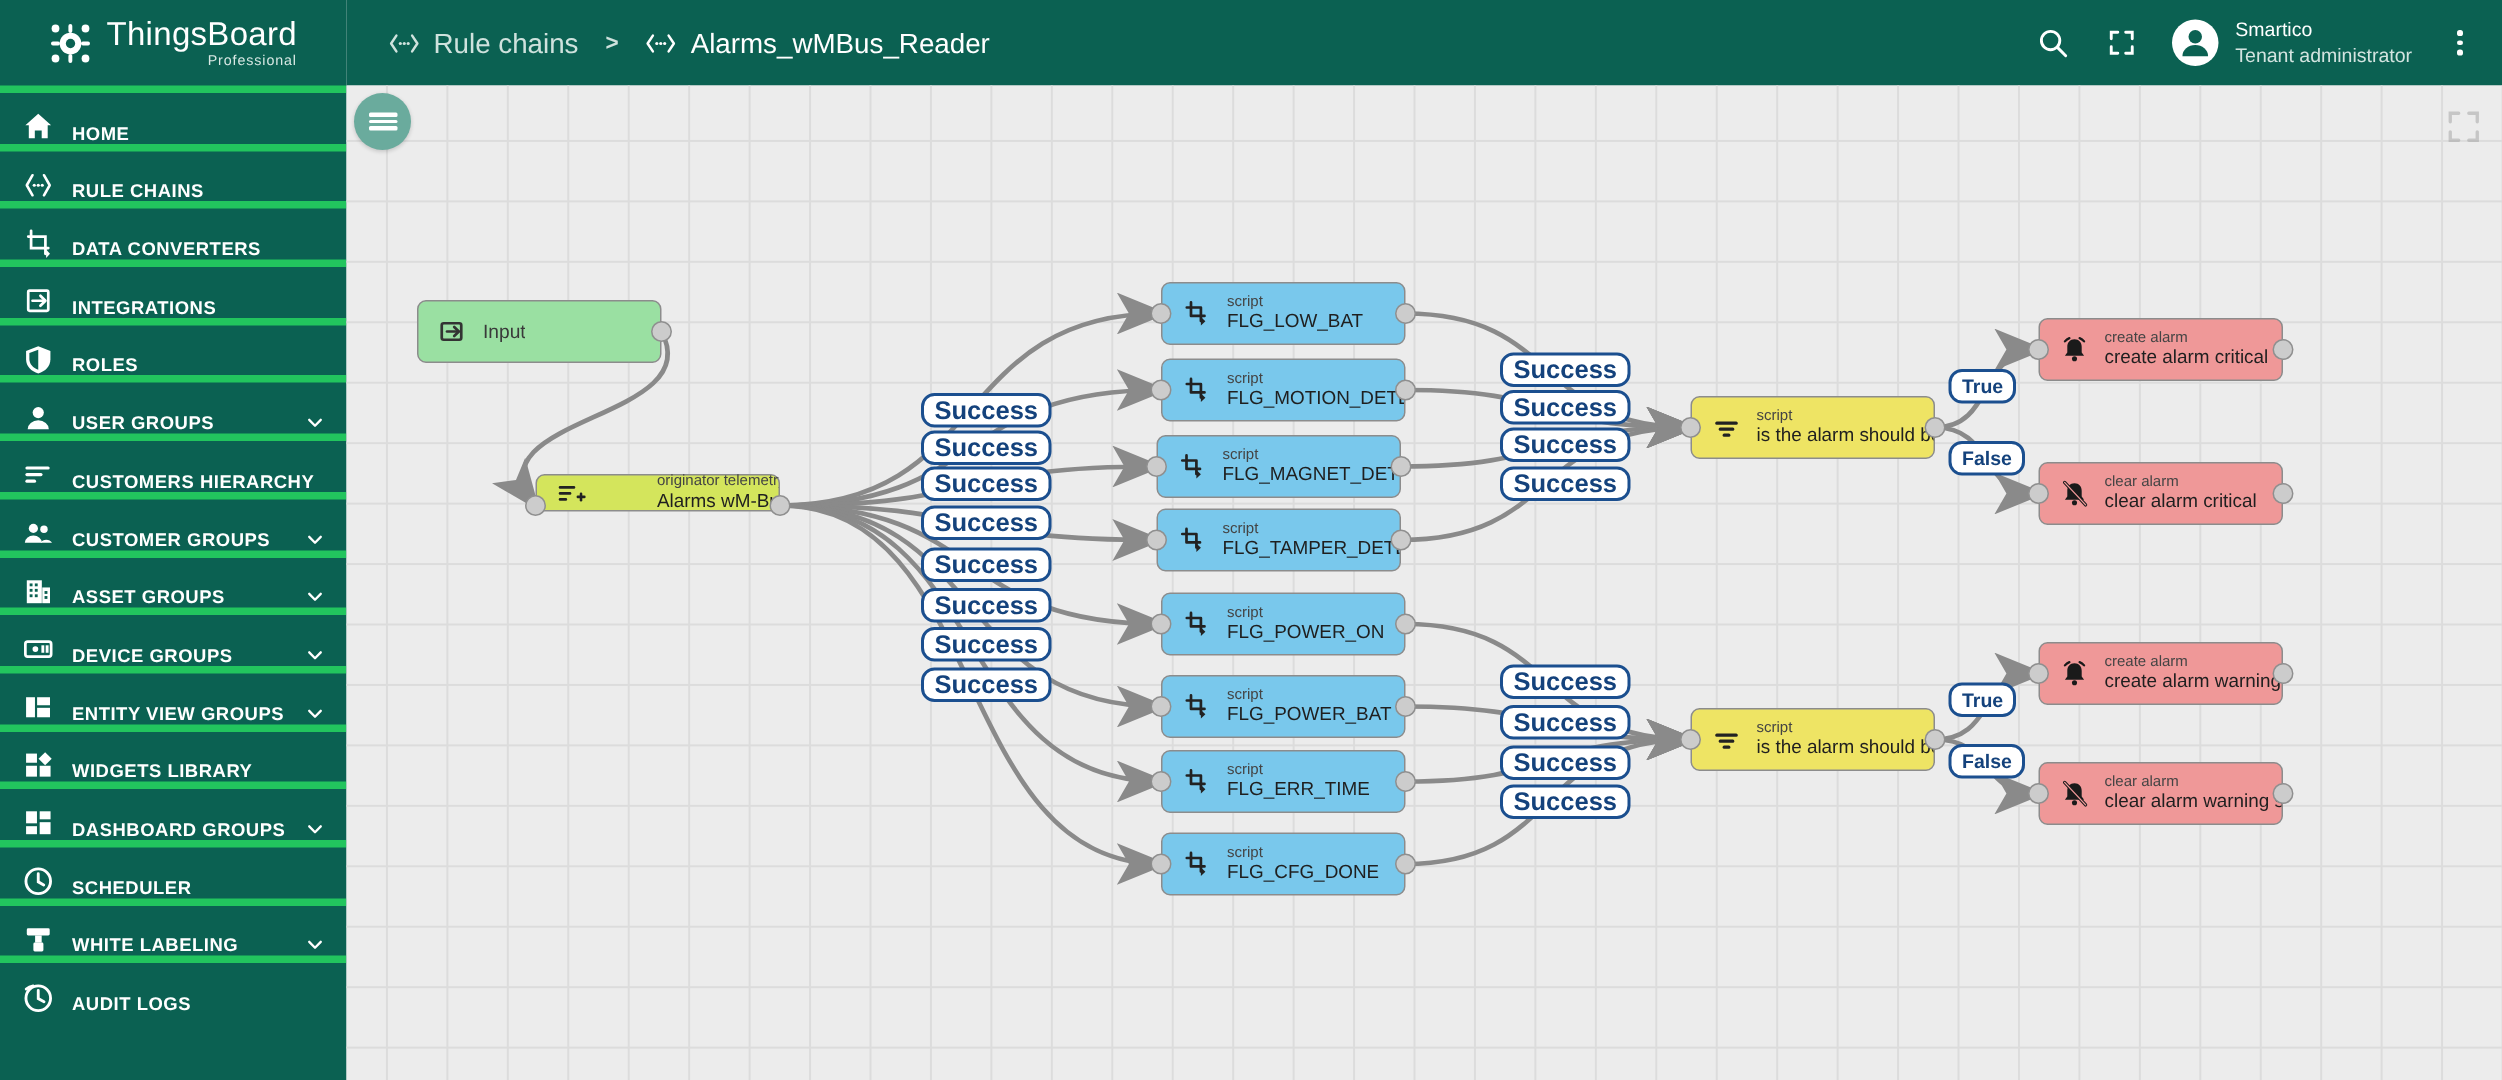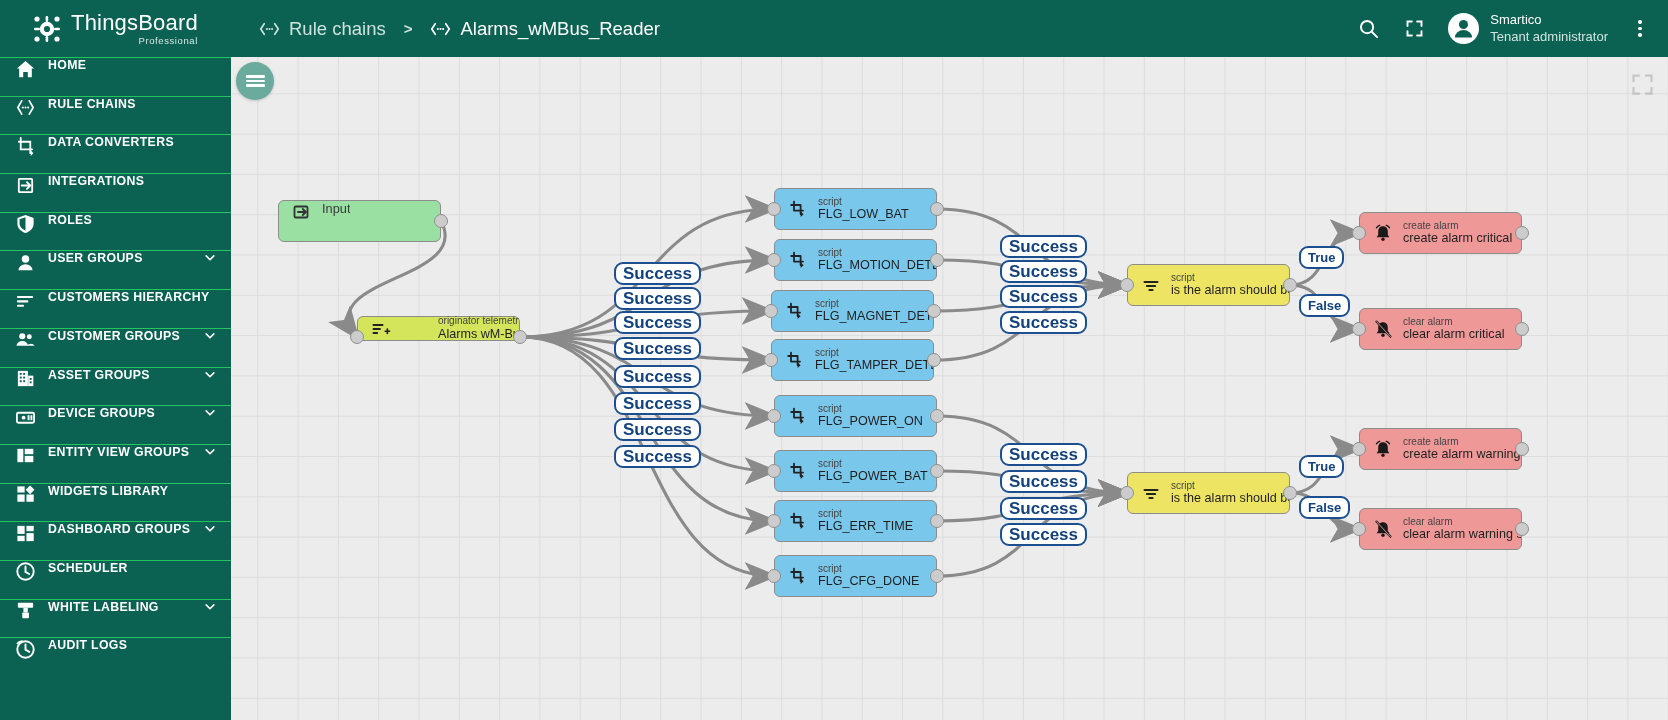--- a/index.html
+++ b/index.html
@@ -18,22 +18,22 @@
   .brand{
     height:57px;display:flex;align-items:center;padding-left:30px;box-sizing:border-box;
   }
   .brand-logo{width:34px;height:34px;flex:0 0 34px;margin-right:7px;}
   .brand-text{display:flex;flex-direction:column;line-height:1;}
   .brand-title{font-size:22px;font-weight:400;letter-spacing:.2px;color:#fff;}
   .brand-sub{font-size:9.5px;color:#d8e8e4;letter-spacing:.6px;align-self:flex-end;margin-top:2px;}
 
   .nav{display:flex;flex-direction:column;}
   .nav-item{
-    height:38.7px;display:flex;align-items:flex-start;padding-left:14px;padding-right:14px;
-    box-sizing:border-box;border-top:1px solid #22c55e;position:relative;cursor:pointer;
+    height:38.7px;display:flex;align-items:flex-end;padding-left:14px;padding-right:14px;
+    box-sizing:border-box;border-top:5px solid #22c55e;position:relative;cursor:pointer;
   }
   .nav-item .ico{width:22px;height:22px;flex:0 0 22px;margin-right:12px;display:flex;align-items:center;justify-content:center;}
   .nav-item .label{font-size:12.3px;font-weight:700;letter-spacing:.35px;color:#ffffff;white-space:nowrap;}
   .nav-item .chev{margin-left:auto;width:14px;height:14px;display:flex;align-items:center;justify-content:center;}
   .nav-item svg{display:block;}
 
   
   .topbar{
     position:absolute;left:231px;top:0;width:1437px;height:57px;background:#0b6152;color:#fff;
     display:flex;align-items:center;box-sizing:border-box;padding:0 18px 0 28px;
@@ -77,21 +77,21 @@
   svg.links{position:absolute;left:0;top:0;width:1437px;height:663px;pointer-events:none;}
 
   .node{
     position:absolute;box-sizing:border-box;border:1px solid #8c8c8c;border-radius:6px;
     display:flex;align-items:center;padding-left:12px;
   }
   .node .nico{width:22px;height:22px;flex:0 0 22px;margin-right:9px;display:flex;align-items:center;justify-content:center;}
   .node .ntext{display:flex;flex-direction:column;line-height:1.18;overflow:hidden;}
   .node .ntype{font-size:10px;color:#444;white-space:nowrap;}
   .node .nname{font-size:12.6px;color:#1f1f1f;white-space:nowrap;}
-  .node.single{align-items:flex-start;}
+  .node.single{align-items:center;}
   .node.single .nname{font-size:12.8px;color:#3a3a3a;}
 
   .n-green{background:#9ae0a2;}
   .n-lime{background:#d4e55c;}
   .n-blue{background:#79c8ec;}
   .n-yellow{background:#eee464;}
   .n-red{background:#ef9898;}
 
   .port{
     position:absolute;width:14px;height:14px;border-radius:50%;

